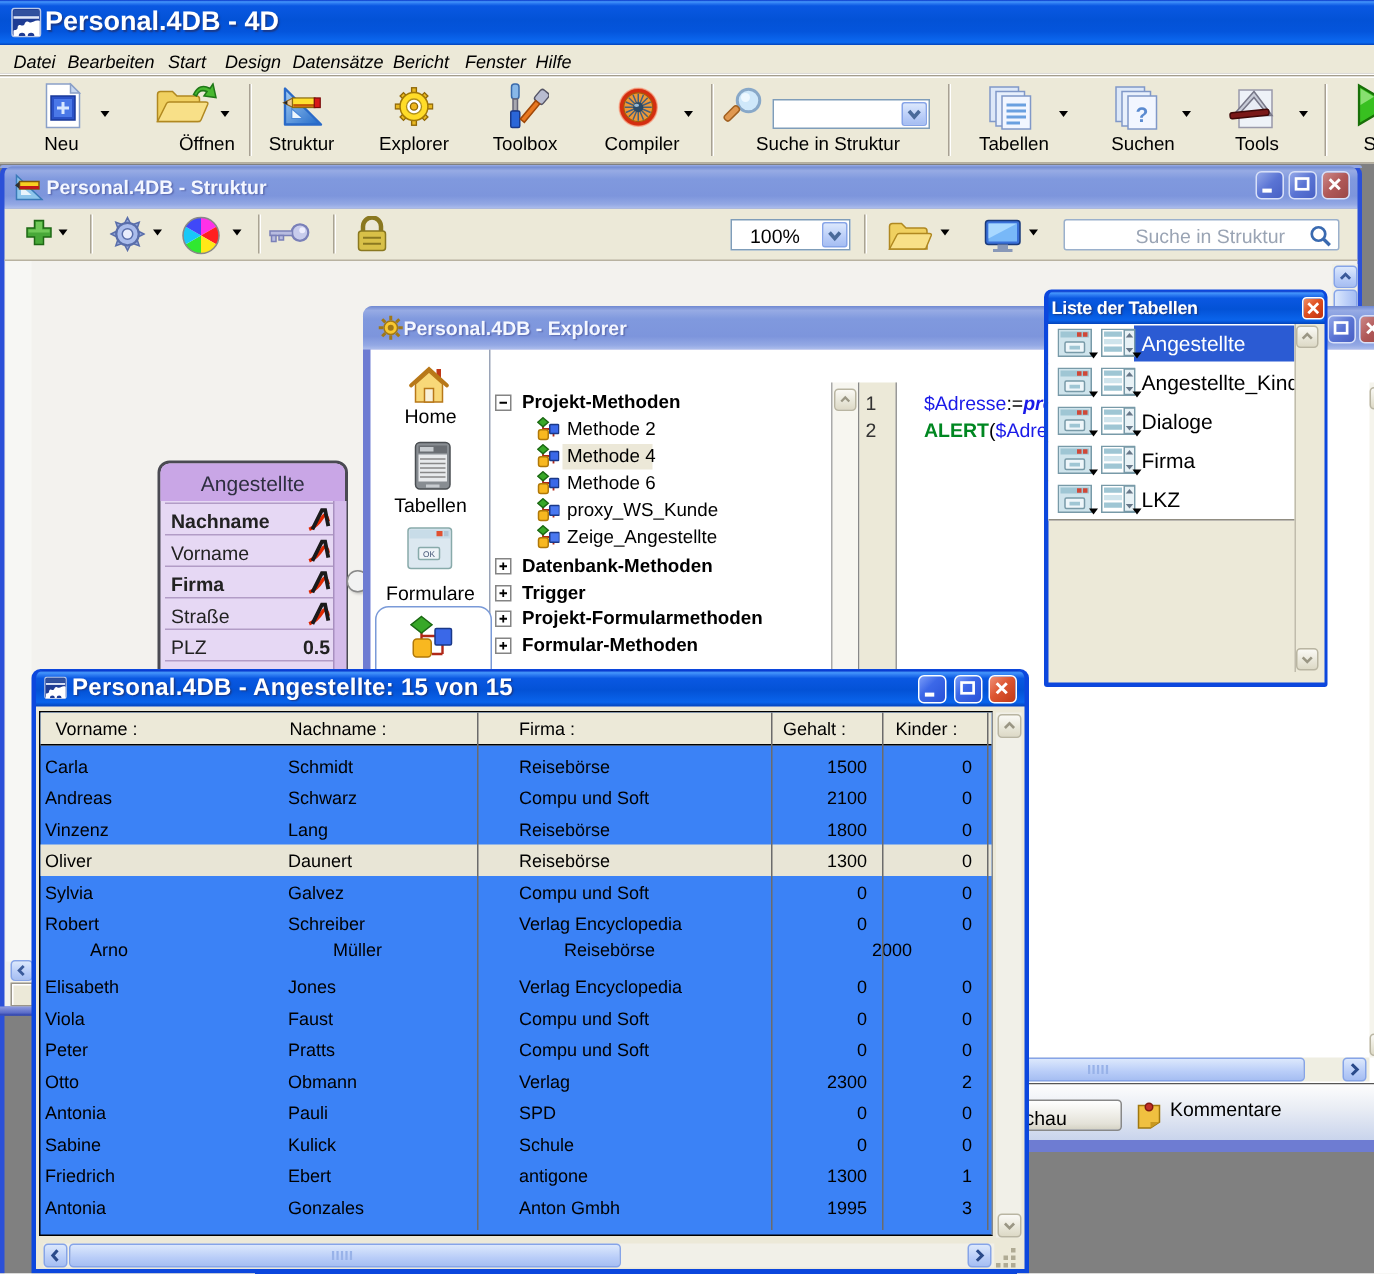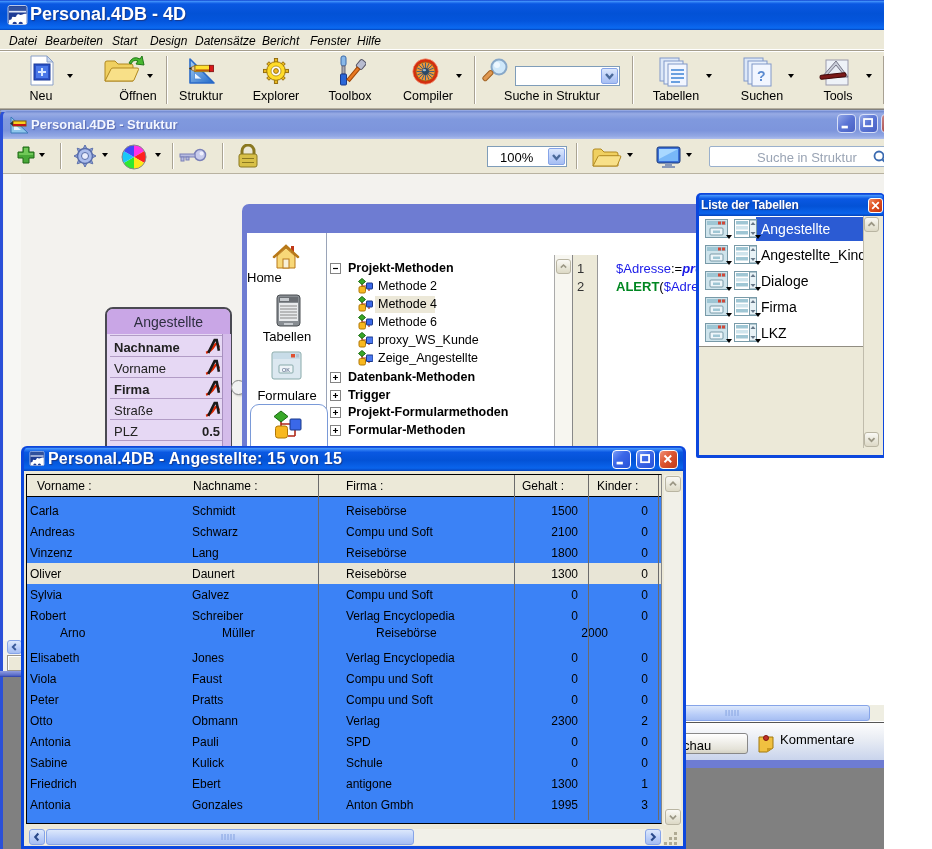--- a/index.html
+++ b/index.html
@@ -1,15 +1,15 @@
 <!DOCTYPE html>
 <html><head><meta charset="utf-8"><style>
 html,body{margin:0;padding:0;}
 #stage{position:relative;width:884px;height:849px;overflow:hidden;background:#808080;
-  font-family:"Liberation Sans",sans-serif;}
+  font-family:"Liberation Sans",sans-serif;padding-left:32px;}
 .abs{position:absolute;}
 .tt{white-space:nowrap;}
 
 #apptitle{left:0;top:0;width:932px;height:30px;
  background:linear-gradient(180deg,#0733c8 0%,#4497fc 4%,#2e7cf2 7%,#0a58e2 13%,#0352d6 45%,#0455dc 70%,#0a64ec 88%,#0b6af0 94%,#0343bb 100%);}
 #apptitle .txt{left:30px;top:4px;color:#fff;font-weight:bold;font-size:18px;text-shadow:1px 1px 1px #1a3a8a;}
 #menubar{left:0;top:30px;width:932px;height:19px;background:#ece9d8;font-style:italic;}
 .mi{position:absolute;top:4px;font-size:12px;color:#000;}
 #menudiv{left:0;top:49px;width:932px;height:3px;background:linear-gradient(180deg,#fff 0%,#fff 30%,#a49d8c 40%,#a49d8c 60%,#fff 70%,#fff 100%);}
 #toolbar{left:0;top:52px;width:932px;height:57px;background:#ece9d8;border-bottom:1px solid #b4ae9e;box-sizing:border-box;}
@@ -406,30 +406,52 @@
       </div>
     </div>
     <div class="abs" style="left:228px;top:206px;width:15px;height:15px;border-radius:50%;background:#f2f2f2;border:1px solid #888;box-sizing:border-box;box-shadow:1px 1px 2px #0003"></div>
   </div>
   <div class="abs" id="sk-bevel"></div>
 </div>
 <div class="abs" id="bluestrip"></div>
 
 <div class="abs" id="explorer">
   <div class="abs" id="ex-frame"></div>
+  <div class="abs" id="ex-title">
+    <div class="abs txt tt">Personal.4DB - Explorer</div>
+    <svg class="abs" style="left:10px;top:6px" width="17" height="17" viewBox="0 0 17 17">
+      <g stroke="#a07818" fill="#f8c830">
+            <circle cx="8.5" cy="8.5" r="4.5"></circle>
+      <g stroke-width="2">
+              <path d="M8.5 0.5 L8.5 3.5 M8.5 13.5 L8.5 16.5 M0.5 8.5 L3.5 8.5 M13.5 8.5 L16.5 8.5 M2.8 2.8 L4.9 4.9 M12.1 12.1 L14.2 14.2 M14.2 2.8 L12.1 4.9 M4.9 12.1 L2.8 14.2"></path>
+            </g>
+          </g>
+      <circle cx="8.5" cy="8.5" r="2" fill="#a07818"></circle>
+    </svg>
+    <div class="xpbtn inact" style="left:643px;top:6px">
+          <svg class="glyph" viewBox="0 0 19 19">
+            <rect x="4.5" y="4.5" width="9" height="8" fill="none" stroke="#fff" stroke-width="2"></rect>
+          </svg>
+        </div>
+    <div class="xpbtn inred" style="left:664px;top:6px">
+          <svg class="glyph" viewBox="0 0 19 19">
+            <path d="M5 5 L12.5 12.5 M12.5 5 L5 12.5" stroke="#fff" stroke-width="2.2"></path>
+          </svg>
+        </div>
+  </div>
   <div class="abs" id="ex-body"></div>
   <div class="abs" style="left:84px;top:29px;width:1px;height:490px;background:#9aa4b8"></div>
 
   <svg class="abs" style="left:30px;top:39px" width="28" height="28" viewBox="0 0 28 28">
     <rect x="19" y="3" width="3" height="7" fill="#c03818"></rect>
     <path d="M2 14 L14 3 L26 14" fill="none" stroke="#b87818" stroke-width="2.5" stroke-linecap="round"></path>
     <path d="M5 13 L14 5 L23 13 L23 25 L5 25 Z" fill="#f8d878" stroke="#b87818"></path>
     <rect x="11" y="16" width="6" height="9" fill="#f8f0d8" stroke="#b87818"></rect>
   </svg>
-  <div class="abs tt" style="left:5px;top:66px;width:80px;font-size:13px">Home</div>
+  <div class="abs tt" style="left:5px;top:66px;width:80px;text-align:center;font-size:13px">Home</div>
   <svg class="abs" style="left:34px;top:90px" width="25" height="33" viewBox="0 0 25 33">
     <rect x="1" y="1" width="23" height="31" rx="3" fill="#888d92" stroke="#4a4e52"></rect>
     <rect x="3" y="3" width="19" height="5" fill="#6a6e73"></rect>
     <rect x="4" y="4" width="9" height="3" fill="#c8ccd0"></rect>
     <rect x="3" y="9" width="19" height="18" fill="#e8eaec"></rect>
     <g stroke="#888" stroke-width="1">
           <path d="M4 12 L21 12 M4 15 L21 15 M4 18 L21 18 M4 21 L21 21 M4 24 L21 24"></path>
         </g>
     <rect x="8" y="29" width="9" height="2" fill="#c8ccd0"></rect>
   </svg>

